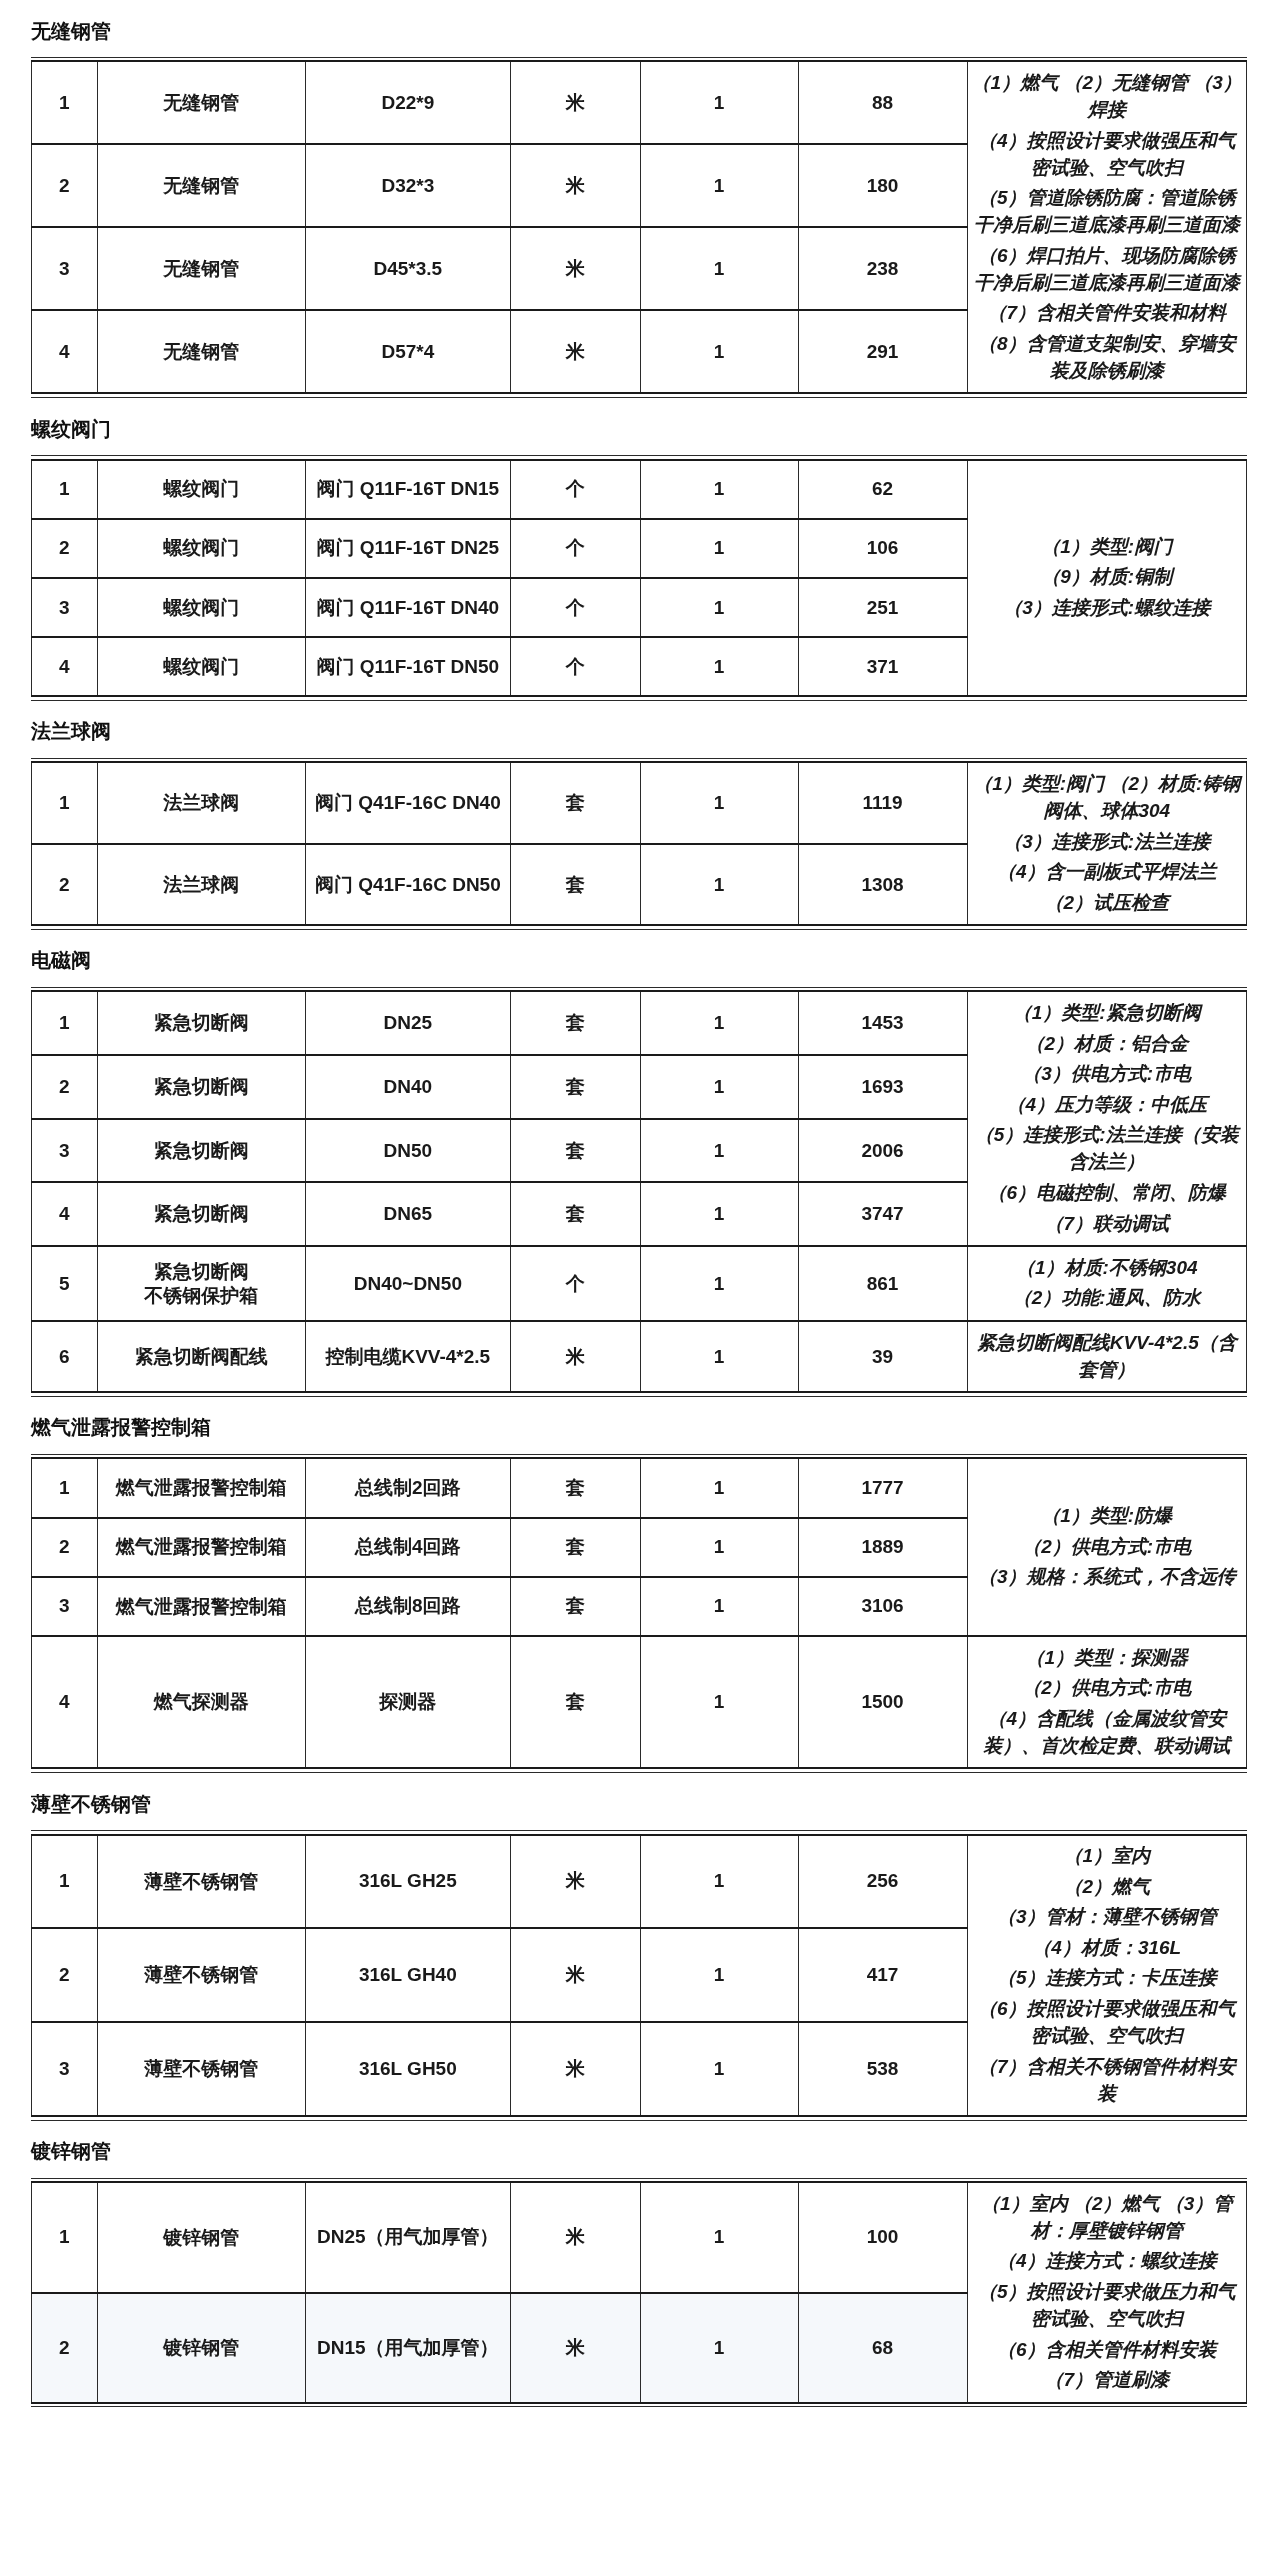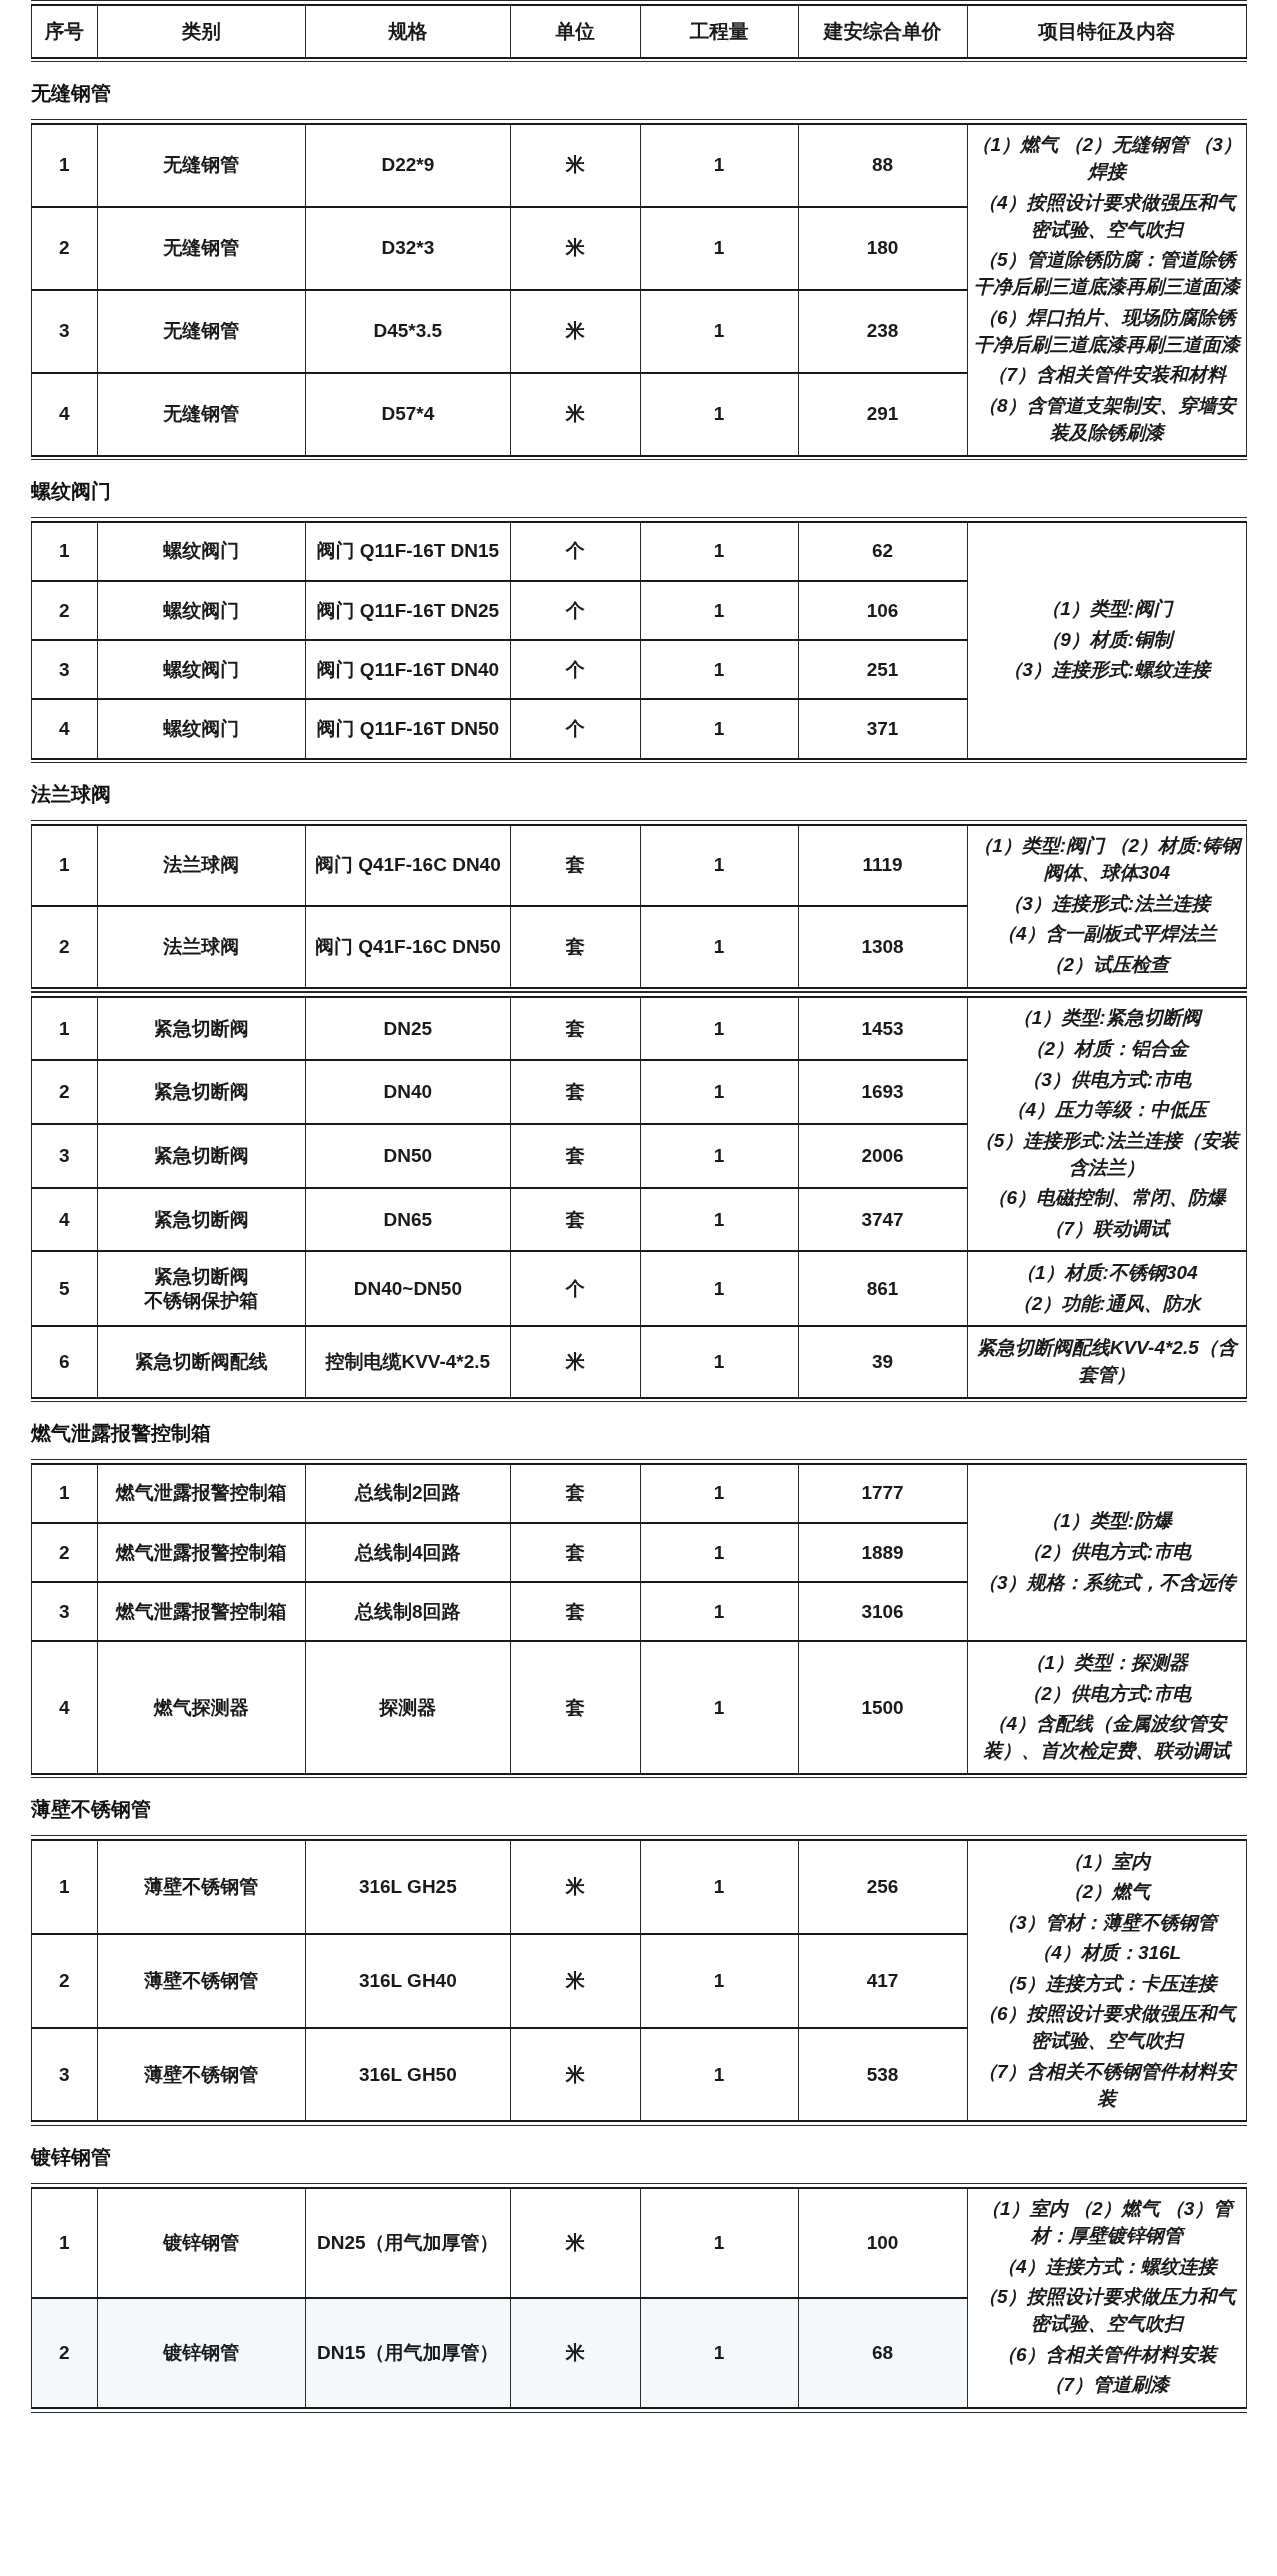--- a/index.html
+++ b/index.html
@@ -24,44 +24,20 @@
 
   .section-title { font-size:20px; font-weight:800; color:#111; margin:17.5px 0 12.4px; }
 </style>
 </head>
 <body>
 
 <div class="page">
   <div class="content">
 
 
-    <div class="tbl-wrap">
-      <table class="price-table">
-        <colgroup>
-          <col style="width:5.4%">
-            <col style="width:17.15%">
-            <col style="width:16.85%">
-          <col style="width:10.7%">
-            <col style="width:13.0%">
-            <col style="width:13.9%">
-            <col style="width:23.0%">
-        </colgroup>
-        <tbody>
-          <tr>
-            <th>序号</th>
-            <th>类别</th>
-            <th>规格</th>
-            <th>单位</th>
-            <th>工程量</th>
-            <th>建安综合单价</th>
-            <th>项目特征及内容</th>
-          </tr>
-        </tbody>
-      </table>
-    </div>
 
     <div id="sections">
         <div class="section-title">无缝钢管</div>
         <div class="tbl-wrap">
           <table class="price-table">
             <colgroup>
               <col style="width: 5.4%;">
               <col style="width: 17.15%;">
               <col style="width: 16.85%;">
               <col style="width: 10.7%;">
@@ -197,20 +173,21 @@
                 <td class="c-no">2</td>
                 <td class="c-category">法兰球阀</td>
                 <td class="c-spec">阀门 Q41F-16C DN50</td>
                 <td class="c-unit">套</td>
                 <td class="c-qty">1</td>
                 <td class="c-price">1308</td>
               </tr>
             </tbody>
           </table>
         </div>
+        <div class="section-title">电磁阀</div>
         <div class="tbl-wrap">
           <table class="price-table">
             <colgroup>
               <col style="width: 5.4%;">
               <col style="width: 17.15%;">
               <col style="width: 16.85%;">
               <col style="width: 10.7%;">
               <col style="width: 13%;">
               <col style="width: 13.9%;">
               <col style="width: 23%;">

